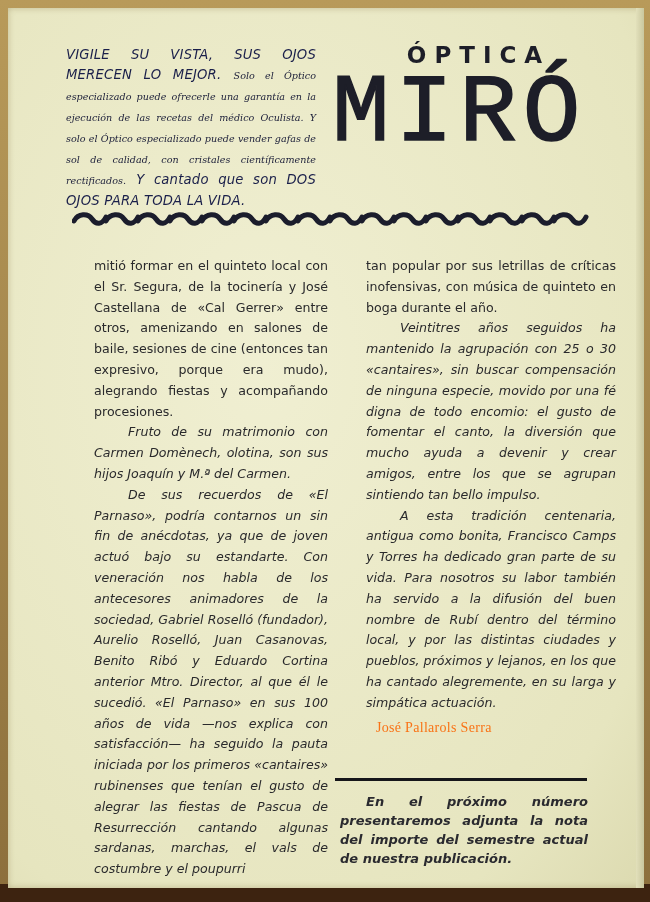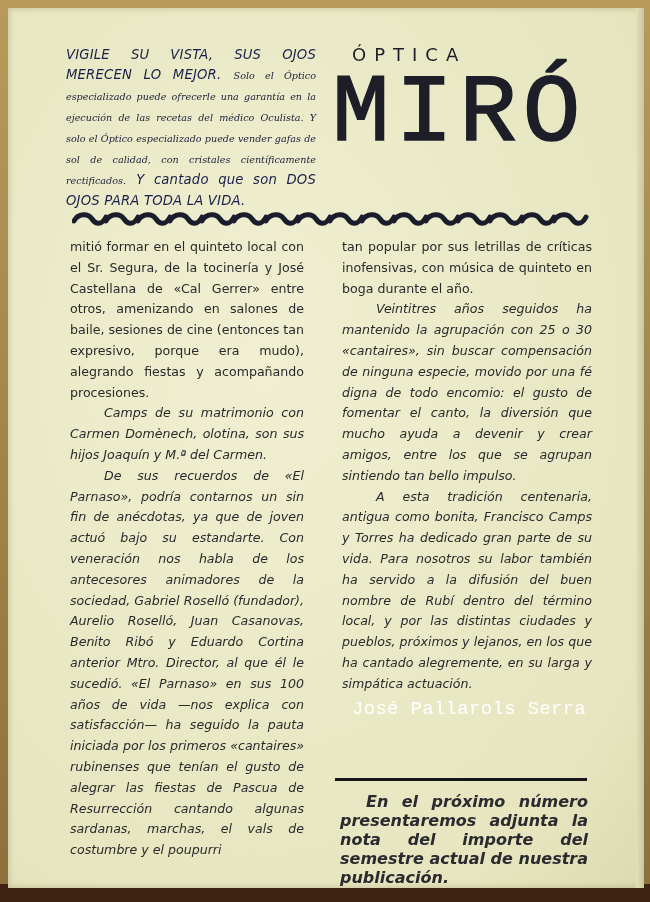--- a/index.html
+++ b/index.html
@@ -40,55 +40,55 @@
   .ad-body {
     font-family: "DejaVu Serif", serif; font-style: italic;
     font-size: 9.6px; line-height: 19px; color: #20233c;
     display: inline;
   }
   .ad-text {
     text-align: justify; line-height: 19px;
   }
   .ad-right { position: absolute; left: 330px; top: 40px; width: 275px; color: #1d1e28; }
   .optica {
-    font-family: "DejaVu Sans", sans-serif; font-size: 18px; letter-spacing: 8px;
-    margin-left: 22px; line-height: 30px;
+    font-family: "DejaVu Sans", sans-serif; font-size: 23px; letter-spacing: 8px;
+    text-align: center; margin-left: 22px; line-height: 30px; font-weight: bold;
   }
   .miro {
     font-family: Liberation Mono, monospace; font-weight: normal;
     font-size: 96px; letter-spacing: 6px; line-height: 90px;
     margin-left: 2px; transform: scaleX(1.0);
     -webkit-text-stroke: 1.5px #1d1e28;
   }
   .address {
     font-family: "DejaVu Serif", serif; font-style: italic;
     font-size: 17px; margin-top: 18px; margin-left: 2px; letter-spacing: 0.3px;
   }
   .ornament { position: absolute; left: 72px; top: 207px; width: 522px; height: 24px; }
   
   .col {
-    position: absolute; top: 237px; width: 234px;
+    position: absolute; top: 256px; width: 234px;
     font-family: "DejaVu Sans", sans-serif; font-size: 12.6px; line-height: 20.8px;
-    color: #2a2a2c; text-align: justify;
+    color: #2a2a2c; text-align: justify; margin-left: 24px;
   }
   .col-left { left: 70px; }
   .col-right { left: 342px; width: 250px; }
   .col p { margin: 0; }
   .indent { text-indent: 34px; font-style: italic; }
   .signature {
-    font-family: Liberation Mono, monospace; font-size: 19px; color: #ffffff;
+    font-family: Liberation Serif, serif; font-size: 14px; color: #f97316;
     margin-top: 4px; margin-left: 10px; letter-spacing: 0.3px;
   }
   .rule {
     position: absolute; left: 335px; top: 778px; width: 252px; height: 3px; background: #16161a;
   }
   .notice {
     position: absolute; left: 340px; top: 792px; width: 248px;
     font-family: "DejaVu Sans", sans-serif; font-style: italic; font-weight: bold;
-    font-size: 16px; line-height: 19px; color: #2a2a2f; text-align: justify;
+    font-size: 13px; line-height: 19px; color: #2a2a2f; text-align: justify;
   }
   .notice .first { text-indent: 26px; display: block; }
 </style>
 </head>
 <body>
 
 <div class="backing"></div>
 <div class="backing-bottom"></div>
 
 <div class="page">
@@ -127,21 +127,21 @@
     <use href="#link" x="320"></use>
     <use href="#link" x="352"></use>
   <use href="#link" x="384"></use>
     <use href="#link" x="416"></use>
     <use href="#link" x="448"></use>
     <use href="#link" x="480"></use>
 </svg>
 
 <div class="col col-left">
   <p>mitió formar en el quinteto local con el Sr. Segura, de la tocinería y José Castellana de «Cal Gerrer» entre otros, amenizando en salones de baile, sesiones de cine (entonces tan expresivo, porque era mudo), alegrando fiestas y acompañando procesiones.</p>
-  <p class="indent">Camps de su matrimonio con Carmen Domènech, olotina, son sus hijos Joaquín y M.ª del Carmen.</p>
+  <p class="indent">Fruto de su matrimonio con Carmen Domènech, olotina, son sus hijos Joaquín y M.ª del Carmen.</p>
   <p class="indent">De sus recuerdos de «El Parnaso», podría contarnos un sin fin de anécdotas, ya que de joven actuó bajo su estandarte. Con veneración nos habla de los antecesores animadores de la sociedad, Gabriel Roselló (fundador), Aurelio Roselló, Juan Casanovas, Benito Ribó y Eduardo Cortina anterior Mtro. Director, al que él le sucedió. «El Parnaso» en sus 100 años de vida —nos explica con satisfacción— ha seguido la pauta iniciada por los primeros «cantaires» rubinenses que tenían el gusto de alegrar las fiestas de Pascua de Resurrección cantando algunas sardanas, marchas, el vals de costumbre y el poupurri</p>
 </div>
 
 <div class="col col-right">
   <p>tan popular por sus letrillas de críticas inofensivas, con música de quinteto en boga durante el año.</p>
   <p class="indent">Veintitres años seguidos ha mantenido la agrupación con 25 o 30 «cantaires», sin buscar compensación de ninguna especie, movido por una fé digna de todo encomio: el gusto de fomentar el canto, la diversión que mucho ayuda a devenir y crear amigos, entre los que se agrupan sintiendo tan bello impulso.</p>
   <p class="indent">A esta tradición centenaria, antigua como bonita, Francisco Camps y Torres ha dedicado gran parte de su vida. Para nosotros su labor también ha servido a la difusión del buen nombre de Rubí dentro del término local, y por las distintas ciudades y pueblos, próximos y lejanos, en los que ha cantado alegremente, en su larga y simpática actuación.</p>
   <div class="signature">José Pallarols Serra</div>
 </div>
 

